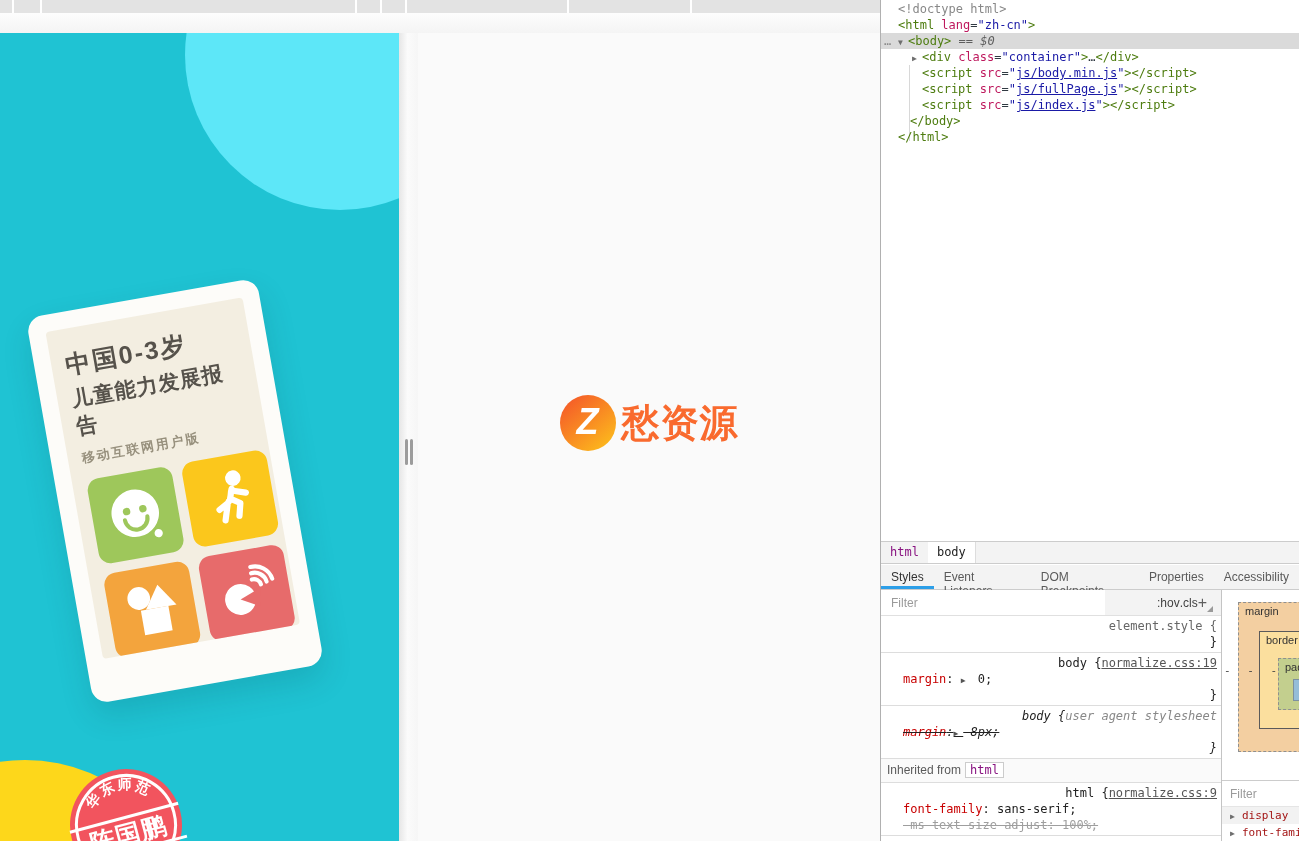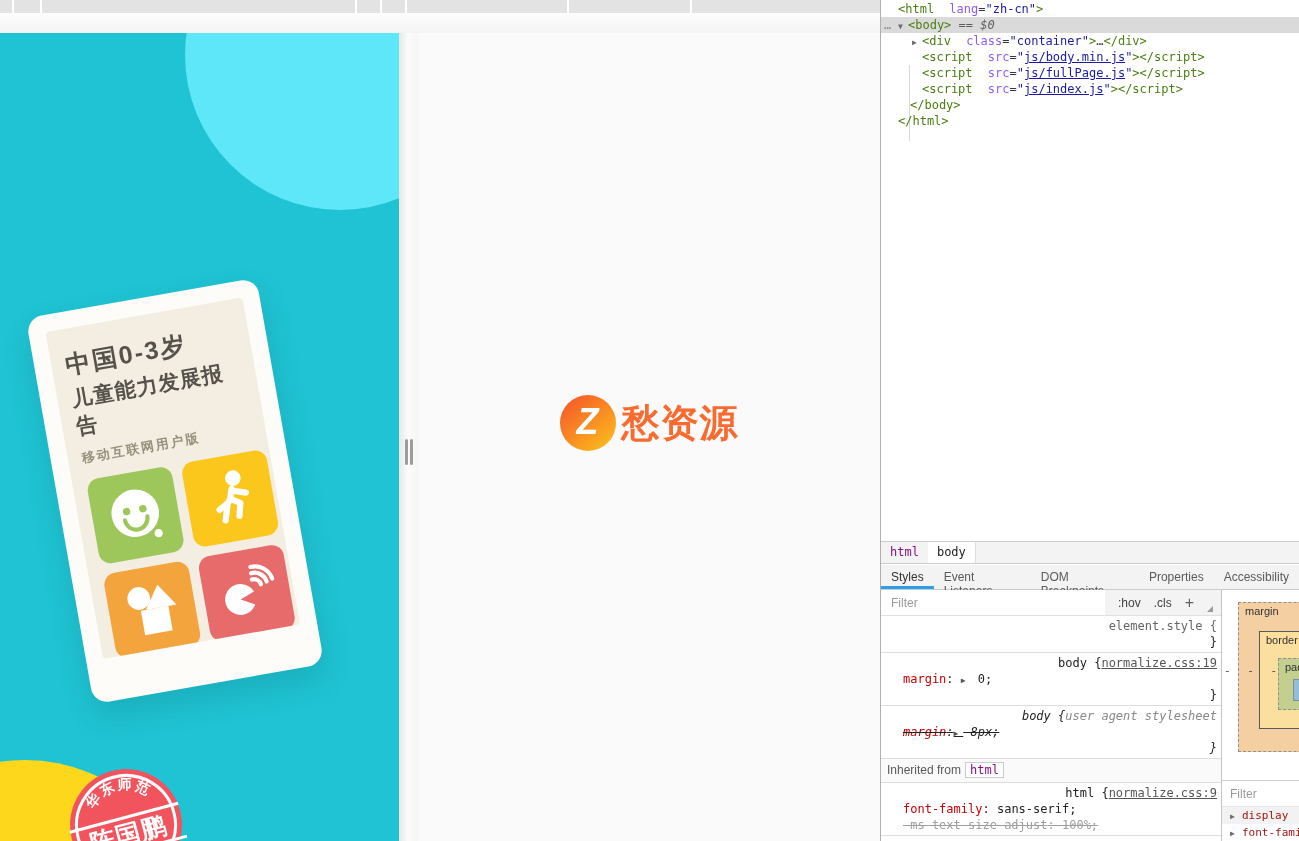--- a/index.html
+++ b/index.html
@@ -56,21 +56,21 @@
   
   .devtools { position:absolute; left:880px; top:0; width:419px; height:841px;
               background:#fff; border-left:1px solid #b0b0b0; font-size:12px; }
 
   .elements-tree { position:absolute; left:0; top:1px; width:418px; height:539px; overflow:hidden;
                    font-family:"DejaVu Sans Mono","Liberation Mono",monospace; font-size:12px; }
   .code-line { position:relative; height:16px; line-height:16px; white-space:pre; }
   .code-line.hl { background:#dadada; }
   .tw { display:inline-block; width:10px; font-size:8px; color:#6e6e6e; }
   .gutter-dots { position:absolute; left:3px; top:0; color:#8a8a8a; letter-spacing:1px; }
-  .tok-g { color:#888; } .tok-t { color:#4d7c0f; } .tok-a { color:#8b5cf6;margin-left:8px; }
+  .tok-g { color:#888; } .tok-t { color:#4d7c0f; } .tok-a { color:#be185d; }
   .tok-v { color:#1a1aa6; } .tok-p { color:#303942; }
   .tok-l { color:#1a1aa6; text-decoration:underline; }
   .tok-d { color:#5e5e5e; font-style:italic; }
   .indent-guide { position:absolute; left:28px; top:64px; width:1px; height:76px; background:#d8d8d8; }
 
   .crumbs { position:absolute; left:0; top:541px; width:418px; height:23px; background:#f3f3f3;
             border-top:1px solid #ccc; border-bottom:1px solid #ccc;
             display:flex; align-items:stretch; font-family:"DejaVu Sans Mono","Liberation Mono",monospace; }
   .crumb { padding:3px 9px; color:#881280; }
   .crumb.sel { background:#fff; color:#222; border-right:1px solid #ddd; }
@@ -78,21 +78,21 @@
   .panel-tabs { position:absolute; left:0; top:565px; width:418px; height:25px; background:#f3f3f3;
                 border-bottom:1px solid #ccc; display:flex; align-items:stretch; }
   .ptab { padding:5px 10px 0; color:#5a5a5a; }
   .ptab.active { color:#333; border-bottom:3px solid #2d9fe8; }
 
   .styles-col { position:absolute; left:0; top:590px; width:340px; bottom:0; background:#fff; overflow:hidden; }
   .filter-row { position:relative; height:26px; background:#f3f3f3; border-bottom:1px solid #e0e0e0; }
   .filter-input { position:absolute; left:0; top:0; width:224px; height:25px; border:0; background:#fff;
                   padding:0 10px; font-size:12px; color:#333; outline:none; }
   .filter-input::placeholder { color:#9a9a9a; }
-  .hovcls { position:absolute; right:8px; top:0; height:25px; display:flex; align-items:center; gap:13px; color:#424242; }
+  .hovcls { position:absolute; right:8px; top:0; height:25px; display:flex; align-items:center; gap:0; color:#424242; }
   .plus-btn { font-size:16px; color:#5f5f5f; }
   .corner-mark { width:0; height:0; border-left:6px solid transparent; border-bottom:6px solid #9a9a9a;
                  transform:translateY(6px); }
 
   .css-sections { font-family:"DejaVu Sans Mono","Liberation Mono",monospace; font-size:12px; color:#222; }
   .css-section { padding:2px 4px 2px 6px; border-bottom:1px solid #ddd; }
   .rule-head { height:16px; line-height:16px; display:flex; justify-content:flex-end; white-space:pre; }
   .prop-row { height:16px; line-height:16px; padding-left:16px; white-space:pre; }
   .prop-name { color:#c80000; }
   .parrow { font-size:8px; color:#555; }
@@ -223,20 +223,21 @@
         </div>
         <span class="wm-text" style="color: rgb(249, 106, 46);">愁资源</span>
       </div>
     </div>
   </div>
 
   <div class="devtools">
 
     <div class="elements-tree" id="elements-tree">
       <div class="indent-guide"></div>
+    <div class="code-line" style="padding-left: 17px;"><span class="tok-g">&lt;!doctype html&gt;</span></div>
         <div class="code-line" style="padding-left: 17px;"><span class="tok-t">&lt;html</span><span class="tok-p"> </span><span class="tok-a">lang</span><span class="tok-p">=</span><span class="tok-v">"zh-cn"</span><span class="tok-t">&gt;</span></div>
         <div class="code-line hl" style="padding-left: 17px;"><span class="gutter-dots">…</span><span class="tw">▼</span><span class="tok-t">&lt;body&gt;</span><span class="tok-d"> == $0</span></div>
         <div class="code-line" style="padding-left: 31px;"><span class="tw">▶</span><span class="tok-t">&lt;div</span><span class="tok-p"> </span><span class="tok-a">class</span><span class="tok-p">=</span><span class="tok-v">"container"</span><span class="tok-t">&gt;</span><span class="tok-p">…</span><span class="tok-t">&lt;/div&gt;</span></div>
         <div class="code-line" style="padding-left: 41px;"><span class="tok-t">&lt;script</span><span class="tok-p"> </span><span class="tok-a">src</span><span class="tok-p">=</span><span class="tok-v">"</span><span class="tok-l">js/body.min.js</span><span class="tok-v">"</span><span class="tok-t">&gt;&lt;/script&gt;</span></div>
         <div class="code-line" style="padding-left: 41px;"><span class="tok-t">&lt;script</span><span class="tok-p"> </span><span class="tok-a">src</span><span class="tok-p">=</span><span class="tok-v">"</span><span class="tok-l">js/fullPage.js</span><span class="tok-v">"</span><span class="tok-t">&gt;&lt;/script&gt;</span></div>
         <div class="code-line" style="padding-left: 41px;"><span class="tok-t">&lt;script</span><span class="tok-p"> </span><span class="tok-a">src</span><span class="tok-p">=</span><span class="tok-v">"</span><span class="tok-l">js/index.js</span><span class="tok-v">"</span><span class="tok-t">&gt;&lt;/script&gt;</span></div>
         <div class="code-line" style="padding-left: 29px;"><span class="tok-t">&lt;/body&gt;</span></div>
         <div class="code-line" style="padding-left: 17px;"><span class="tok-t">&lt;/html&gt;</span></div>
       </div>
 

